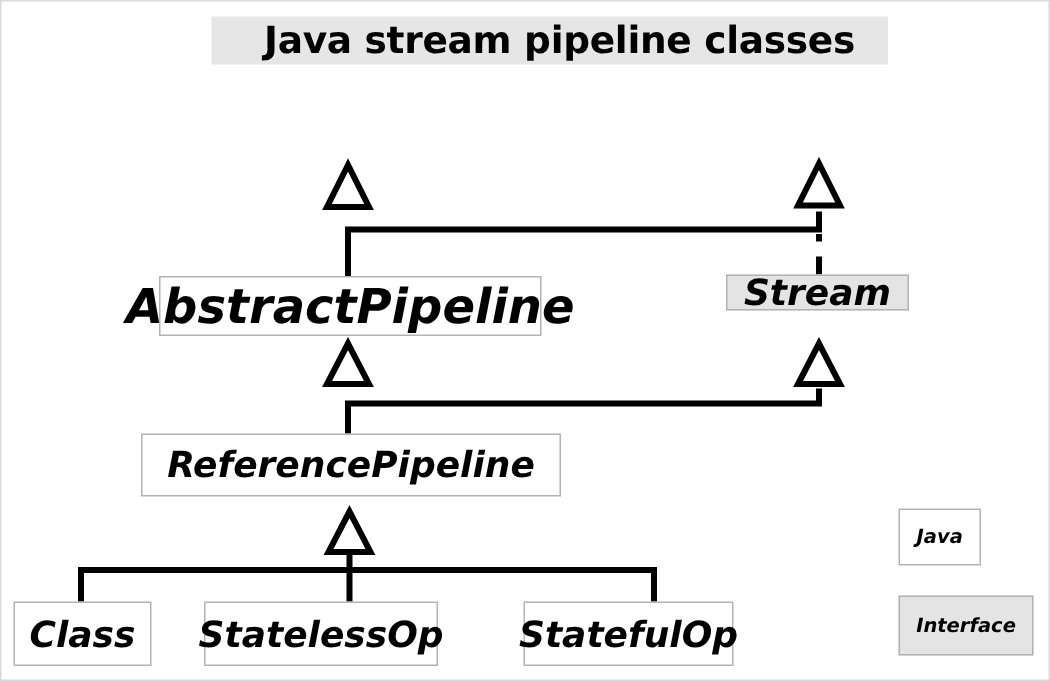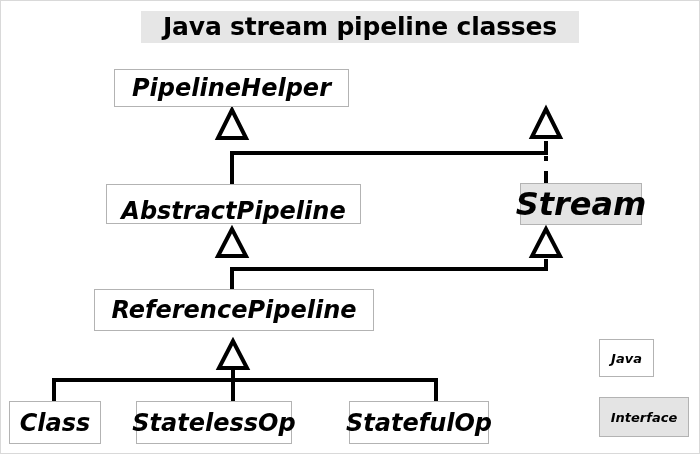--- a/index.html
+++ b/index.html
@@ -27,20 +27,21 @@
     height: 32px;
     background: #e6e6e6;
     color: #000000;
     font-size: 25px;
     font-weight: bold;
     font-style: normal;
     line-height: 32px;
     text-align: center;
     white-space: nowrap;
     letter-spacing: -0.2px;
+    padding-left: 13px;
   }
 
   
   .uml-box {
     position: absolute;
     box-sizing: border-box;
     border: 1px solid #b3b3b3;
     display: flex;
     align-items: center;
     justify-content: center;
@@ -51,22 +52,22 @@
     z-index: 5;
   }
   .uml-box.class-box     { background: #ffffff; }
   .uml-box.interface-box { background: #e4e4e4; }
 
   .uml-box .box-label { display: block; line-height: 1; }
 
   
   #box-pipelinehelper    { left: 113px; top: 68px;  width: 235px; height: 38px; font-size: 24px; }
   #box-basestream        { left: 450px; top: 66px;  width: 195px; height: 40px; font-size: 24px; }
-  #box-abstractpipeline  { left: 105px; top: 183px; width: 255px; height: 40px; font-size: 24px; align-items: flex-end; }
-  #box-stream            { left: 483px; top: 182px; width: 122px; height: 42px; font-size: 32px; margin-left: 36px; }
+  #box-abstractpipeline  { left: 105px; top: 183px; width: 255px; height: 40px; font-size: 32px; }
+  #box-stream            { left: 483px; top: 182px; width: 122px; height: 24px; font-size: 24px; }
   #box-referencepipeline { left: 93px;  top: 288px; width: 280px; height: 42px; font-size: 24px; }
   #box-head              { left: 8px;   top: 400px; width: 92px;  height: 43px; font-size: 24px; }
   #box-statelessop       { left: 135px; top: 400px; width: 156px; height: 43px; font-size: 24px; }
   #box-statefulop        { left: 348px; top: 400px; width: 140px; height: 43px; font-size: 24px; }
 
   
   #legend-class     { left: 598px; top: 338px; width: 55px; height: 38px; font-size: 13px; }
   #legend-interface { left: 598px; top: 396px; width: 90px; height: 40px; font-size: 13px; }
 
   
@@ -111,23 +112,20 @@
     </g>
 
     <g>
       <path d="M 53 402 L 53 379 L 435 379 L 435 402" fill="none" stroke="#000000" stroke-width="4"></path>
       <line x1="232" y1="379" x2="232" y2="402" stroke="#000000" stroke-width="4"></line>
       <line x1="232" y1="379" x2="232" y2="367" stroke="#000000" stroke-width="4"></line>
       <polygon points="232,340 218,367 246,367" fill="#ffffff" stroke="#000000" stroke-width="4" stroke-linejoin="miter"></polygon>
     </g>
   </svg>
 
-  <div class="uml-box class-box" id="box-pipelinehelper">
-    <span class="box-label">PipelineHelper</span>
-  </div>
 
 
   <div class="uml-box class-box" id="box-abstractpipeline">
     <span class="box-label">AbstractPipeline</span>
   </div>
 
   <div class="uml-box interface-box" id="box-stream">
     <span class="box-label">Stream</span>
   </div>
 

